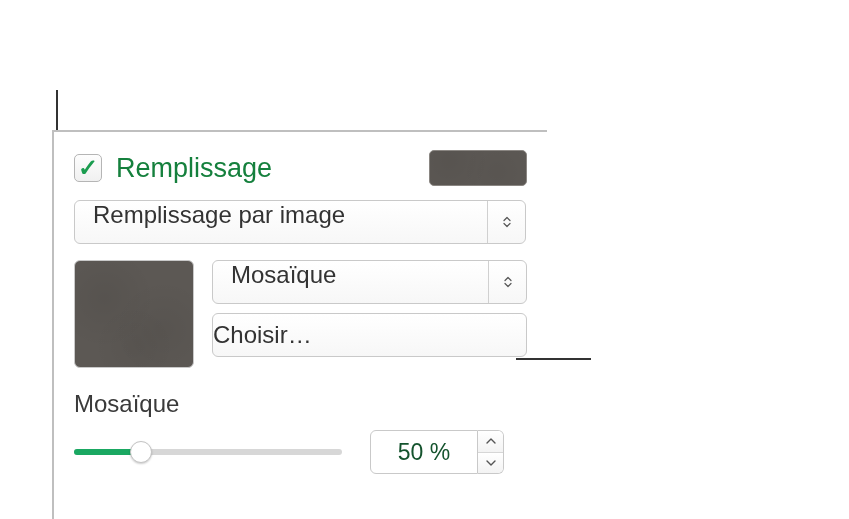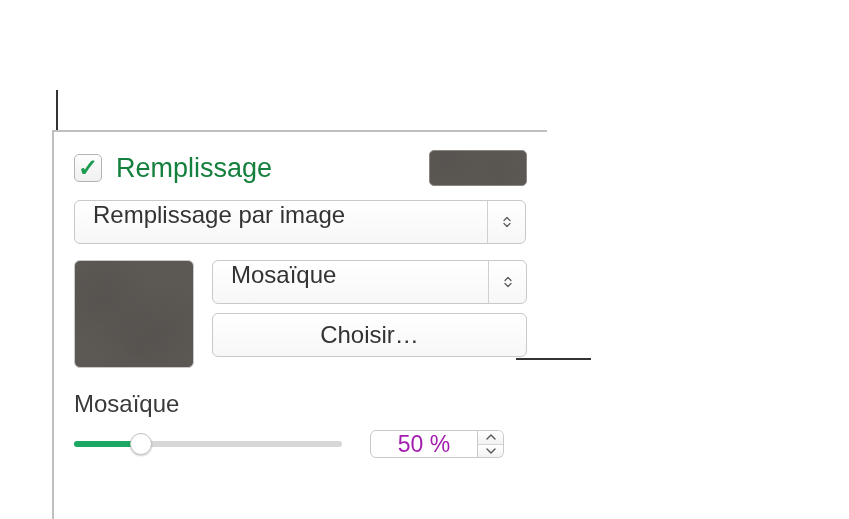--- a/index.html
+++ b/index.html
@@ -136,21 +136,21 @@
     .choose-btn {
       width: 100%;
       height: 44px;
       border: 1px solid #c9c9c9;
       border-radius: 6px;
       background: linear-gradient(#ffffff, #f7f7f7);
       font-size: 24px;
       color: #333;
       display: flex;
       align-items: center;
-      justify-content: center;
+      justify-content: flex-start;
       cursor: default;
     }
     .scale-label {
       font-size: 24px;
       color: #3a3a3a;
       margin-top: 22px;
       margin-bottom: 12px;
     }
     .scale-row {
       display: flex;
@@ -189,26 +189,26 @@
       background: #ffffff;
       border: 1px solid #c4c4c4;
       box-shadow: 0 1px 2px rgba(0,0,0,0.2);
     }
     .scale-value-wrap {
       display: flex;
       align-items: stretch;
     }
     .scale-value {
       width: 108px;
-      height: 28px;
+      height: 44px;
       border: 1px solid #c9c9c9;
       border-radius: 6px 0 0 6px;
       background: #ffffff;
       font-size: 23px;
-      color: #a21caf;
+      color: #14532d;
       display: flex;
       align-items: center;
       justify-content: center;
     }
     .stepper {
       display: flex;
       flex-direction: column;
       width: 26px;
       border: 1px solid #c9c9c9;
       border-left: none;

